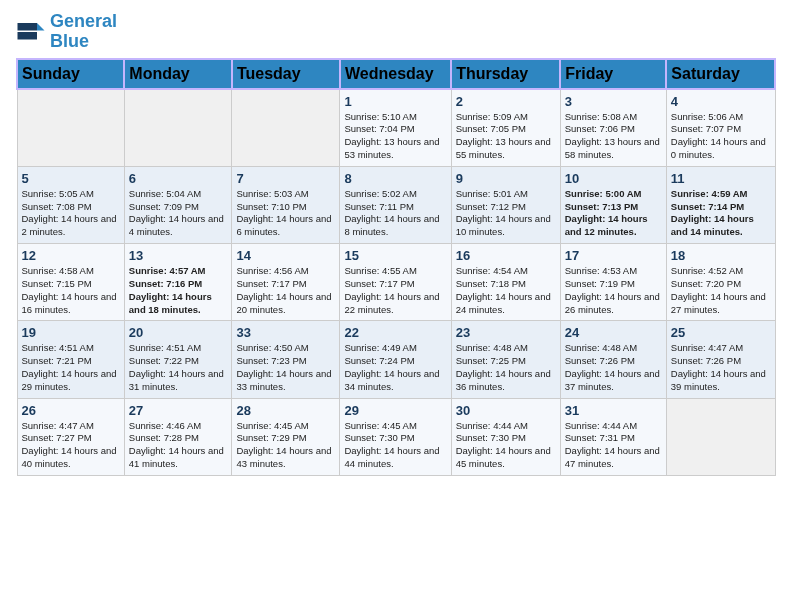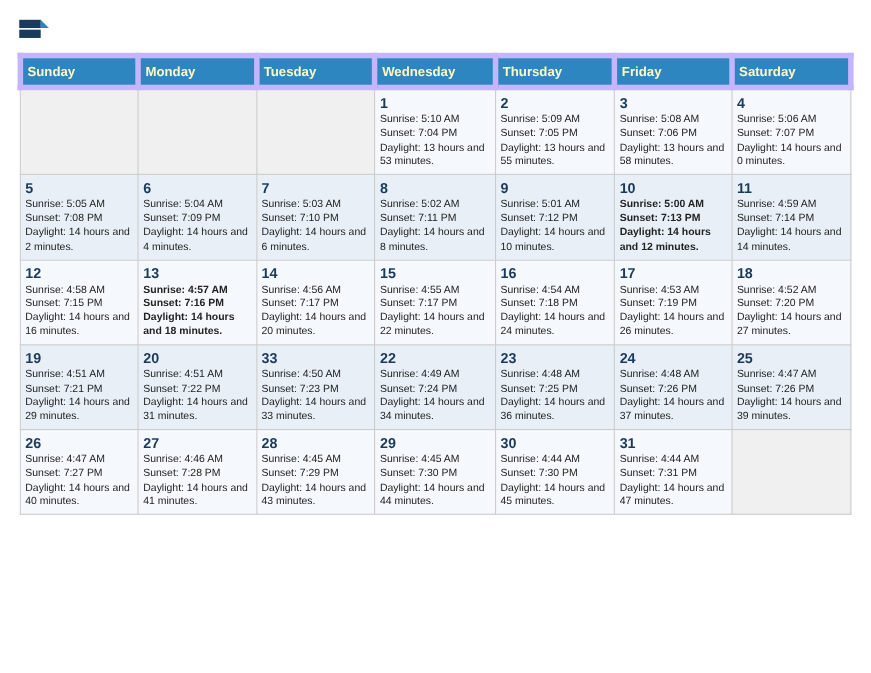--- a/index.html
+++ b/index.html
@@ -50,25 +50,25 @@
       font-size: 16px;
       color: #333;
     }
     table {
       width: 100%;
       border-collapse: collapse;
       font-size: 10.5px;
     }
     thead tr th {
       background-color: #2e86c1;
-      color: #fef9c3;
+      color: #000000;
       padding: 5px 4px;
-      font-size: 12px;
+      font-size: 16px;
       font-weight: bold;
-      border: 5px solid #c4b5fd;
+      border: 2px solid #c4b5fd;
       text-align: left;
     }
     tbody tr td {
       border: 1px solid #ccc;
       vertical-align: top;
       padding: 4px;
       width: 113px;
       min-height: 70px;
       background: #fff;
     }
@@ -98,20 +98,24 @@
 
 <div class="page">
   <div class="header">
     <div class="logo">
       <svg class="logo-icon" viewBox="0 0 40 40">
         <rect x="0" y="0" width="40" height="40" fill="white"></rect>
         <polygon points="28,8 38,18 28,18" fill="#2e86c1"></polygon>
         <rect x="2" y="8" width="26" height="10" fill="#1a3a5c"></rect>
         <rect x="2" y="20" width="26" height="10" fill="#1a3a5c"></rect>
       </svg>
+      <div class="logo-text">
+        <div><span>General</span></div>
+        <div style="color:#2e86c1">Blue</div>
+      </div>
     </div>
     <div class="title-block">
       <div class="main-title"></div>
       <div class="subtitle"></div>
     </div>
   </div>
 
   <table>
     <thead>
       <tr id="thead-row">
@@ -186,21 +190,21 @@
 Daylight: 14 hours and 10 minutes.</div>
           </td>
           <td>
             <div class="cell-day">10</div>
             <div class="cell-info" style="white-space: pre-line; font-weight: bold;">Sunrise: 5:00 AM
 Sunset: 7:13 PM
 Daylight: 14 hours and 12 minutes.</div>
           </td>
           <td>
             <div class="cell-day">11</div>
-            <div class="cell-info" style="white-space: pre-line;">Sunrise: 4:59 AM
+            <div class="cell-info" style="white-space: pre-line; font-weight: bold;">Sunrise: 4:59 AM
 Sunset: 7:14 PM
 Daylight: 14 hours and 14 minutes.</div>
           </td>
         </tr>
         <tr>
           <td>
             <div class="cell-day">12</div>
             <div class="cell-info" style="white-space: pre-line;">Sunrise: 4:58 AM
 Sunset: 7:15 PM
 Daylight: 14 hours and 16 minutes.</div>

